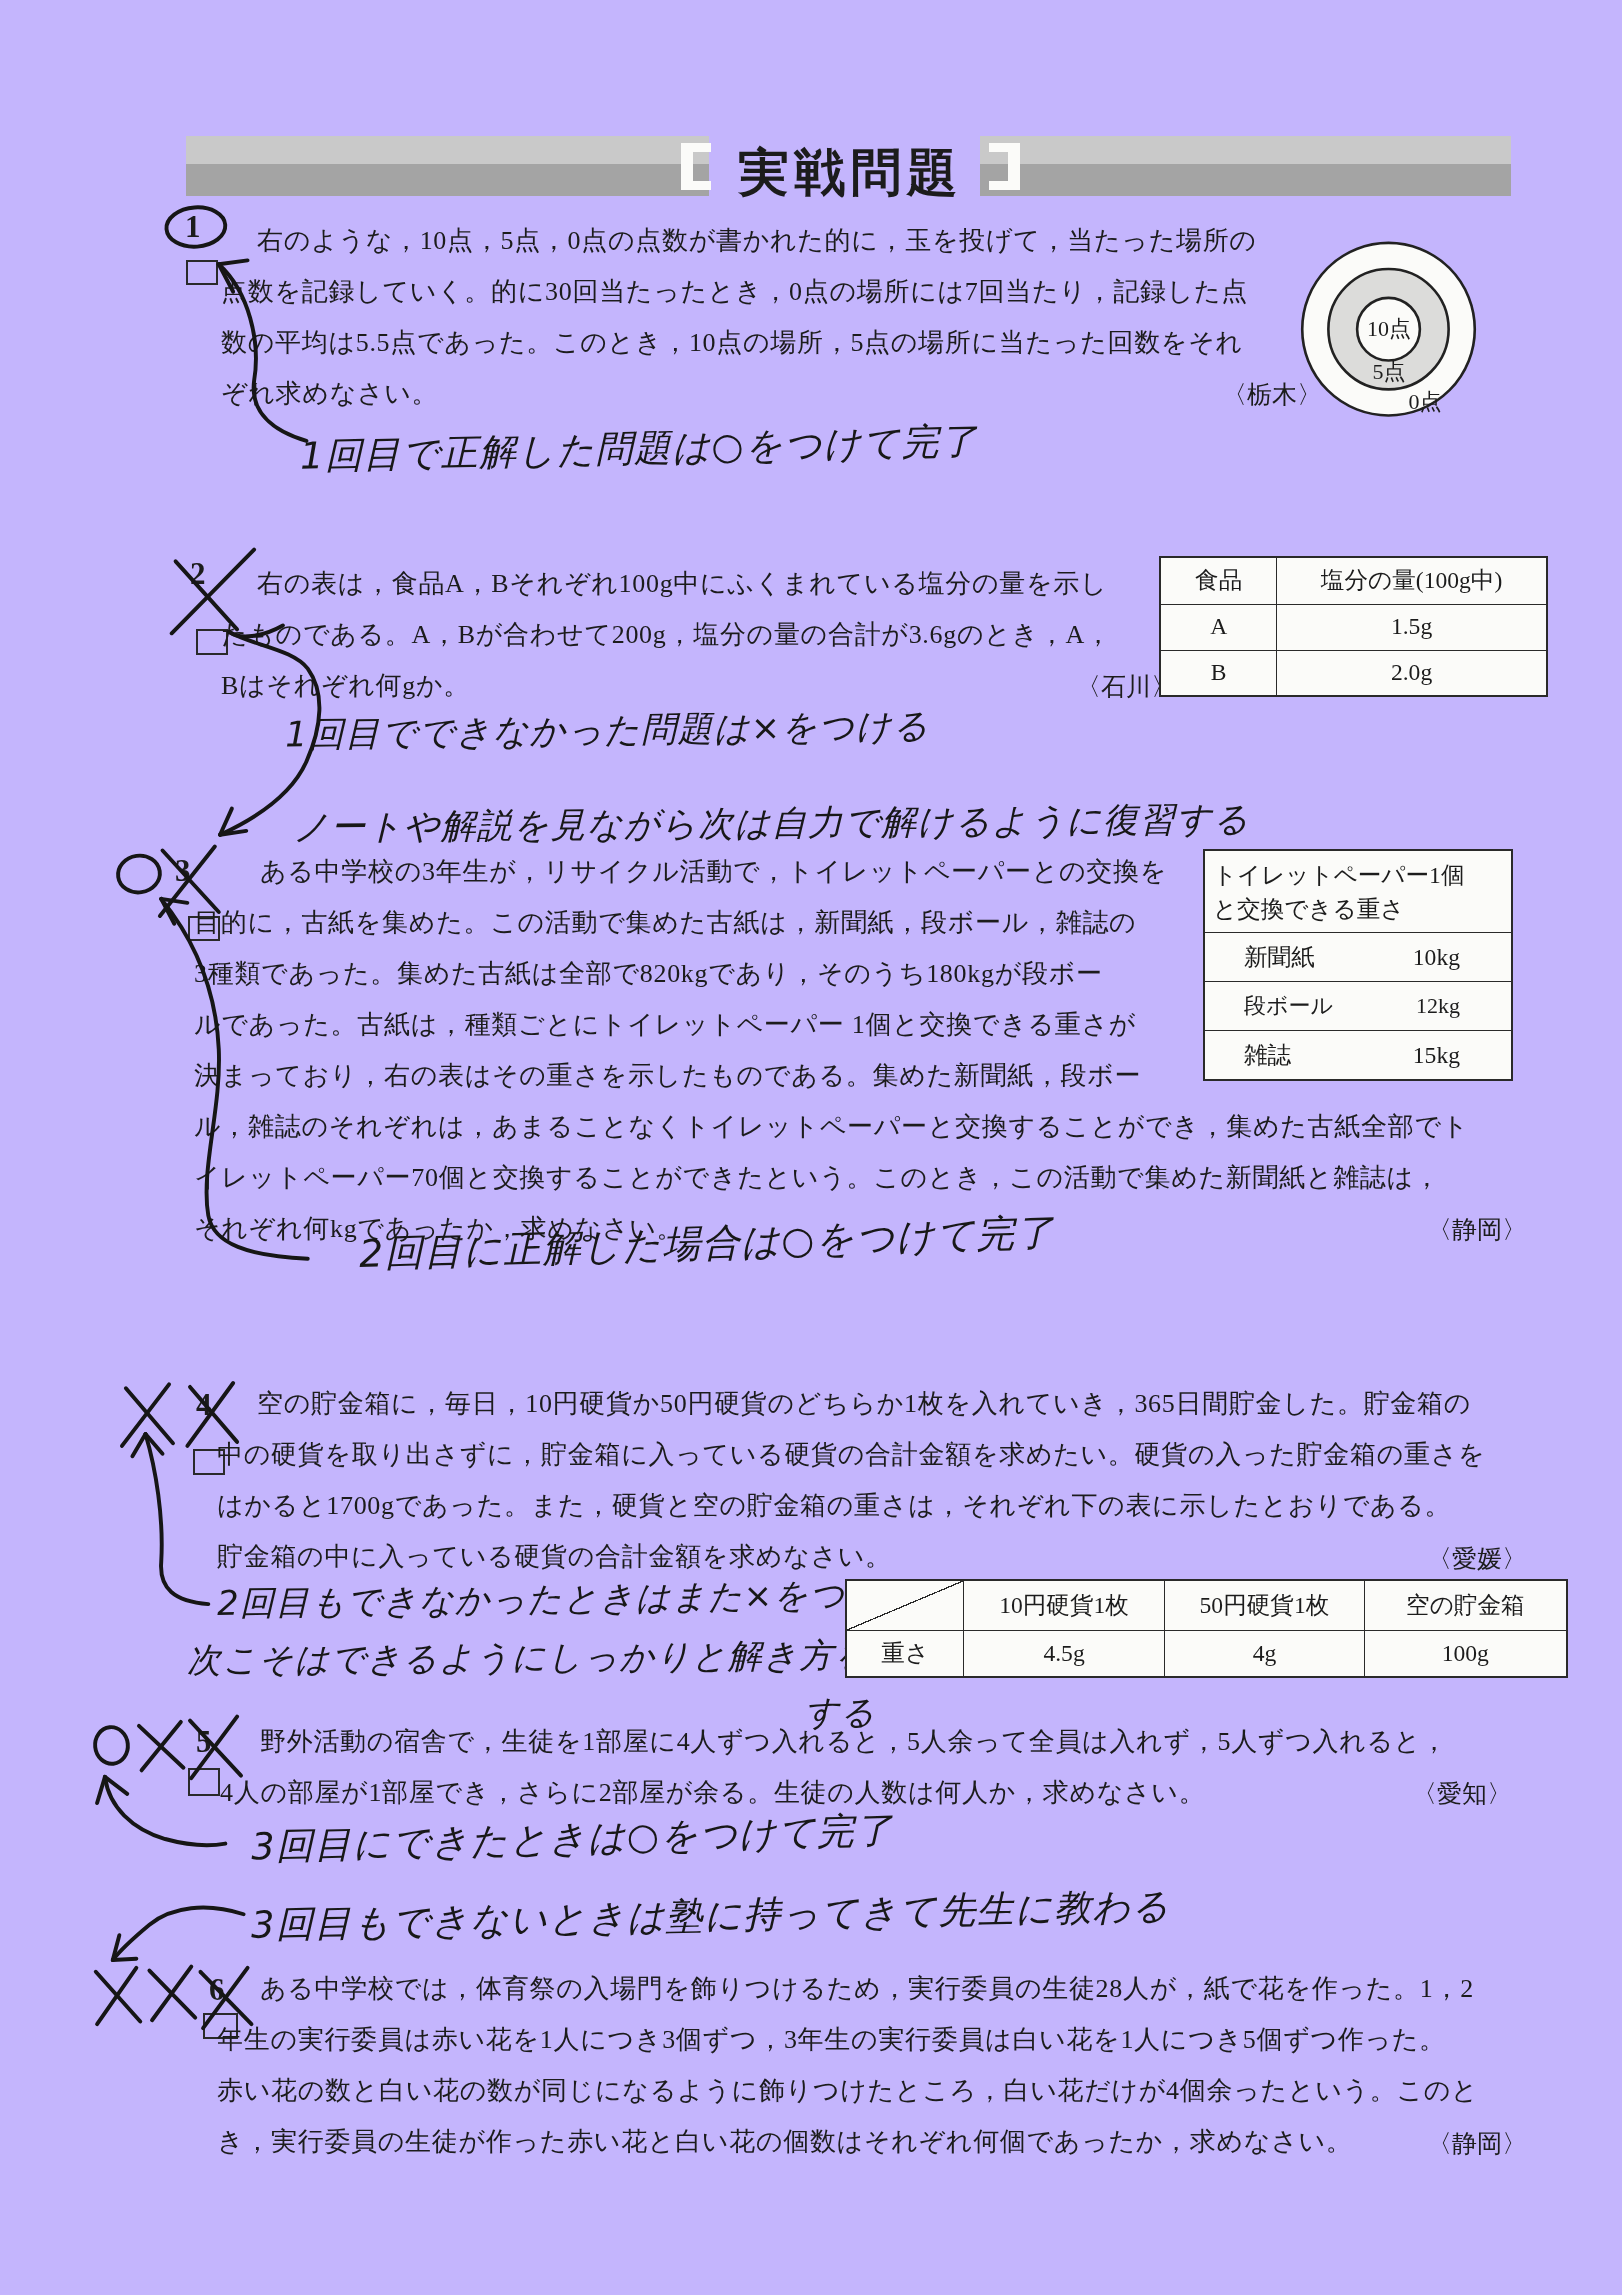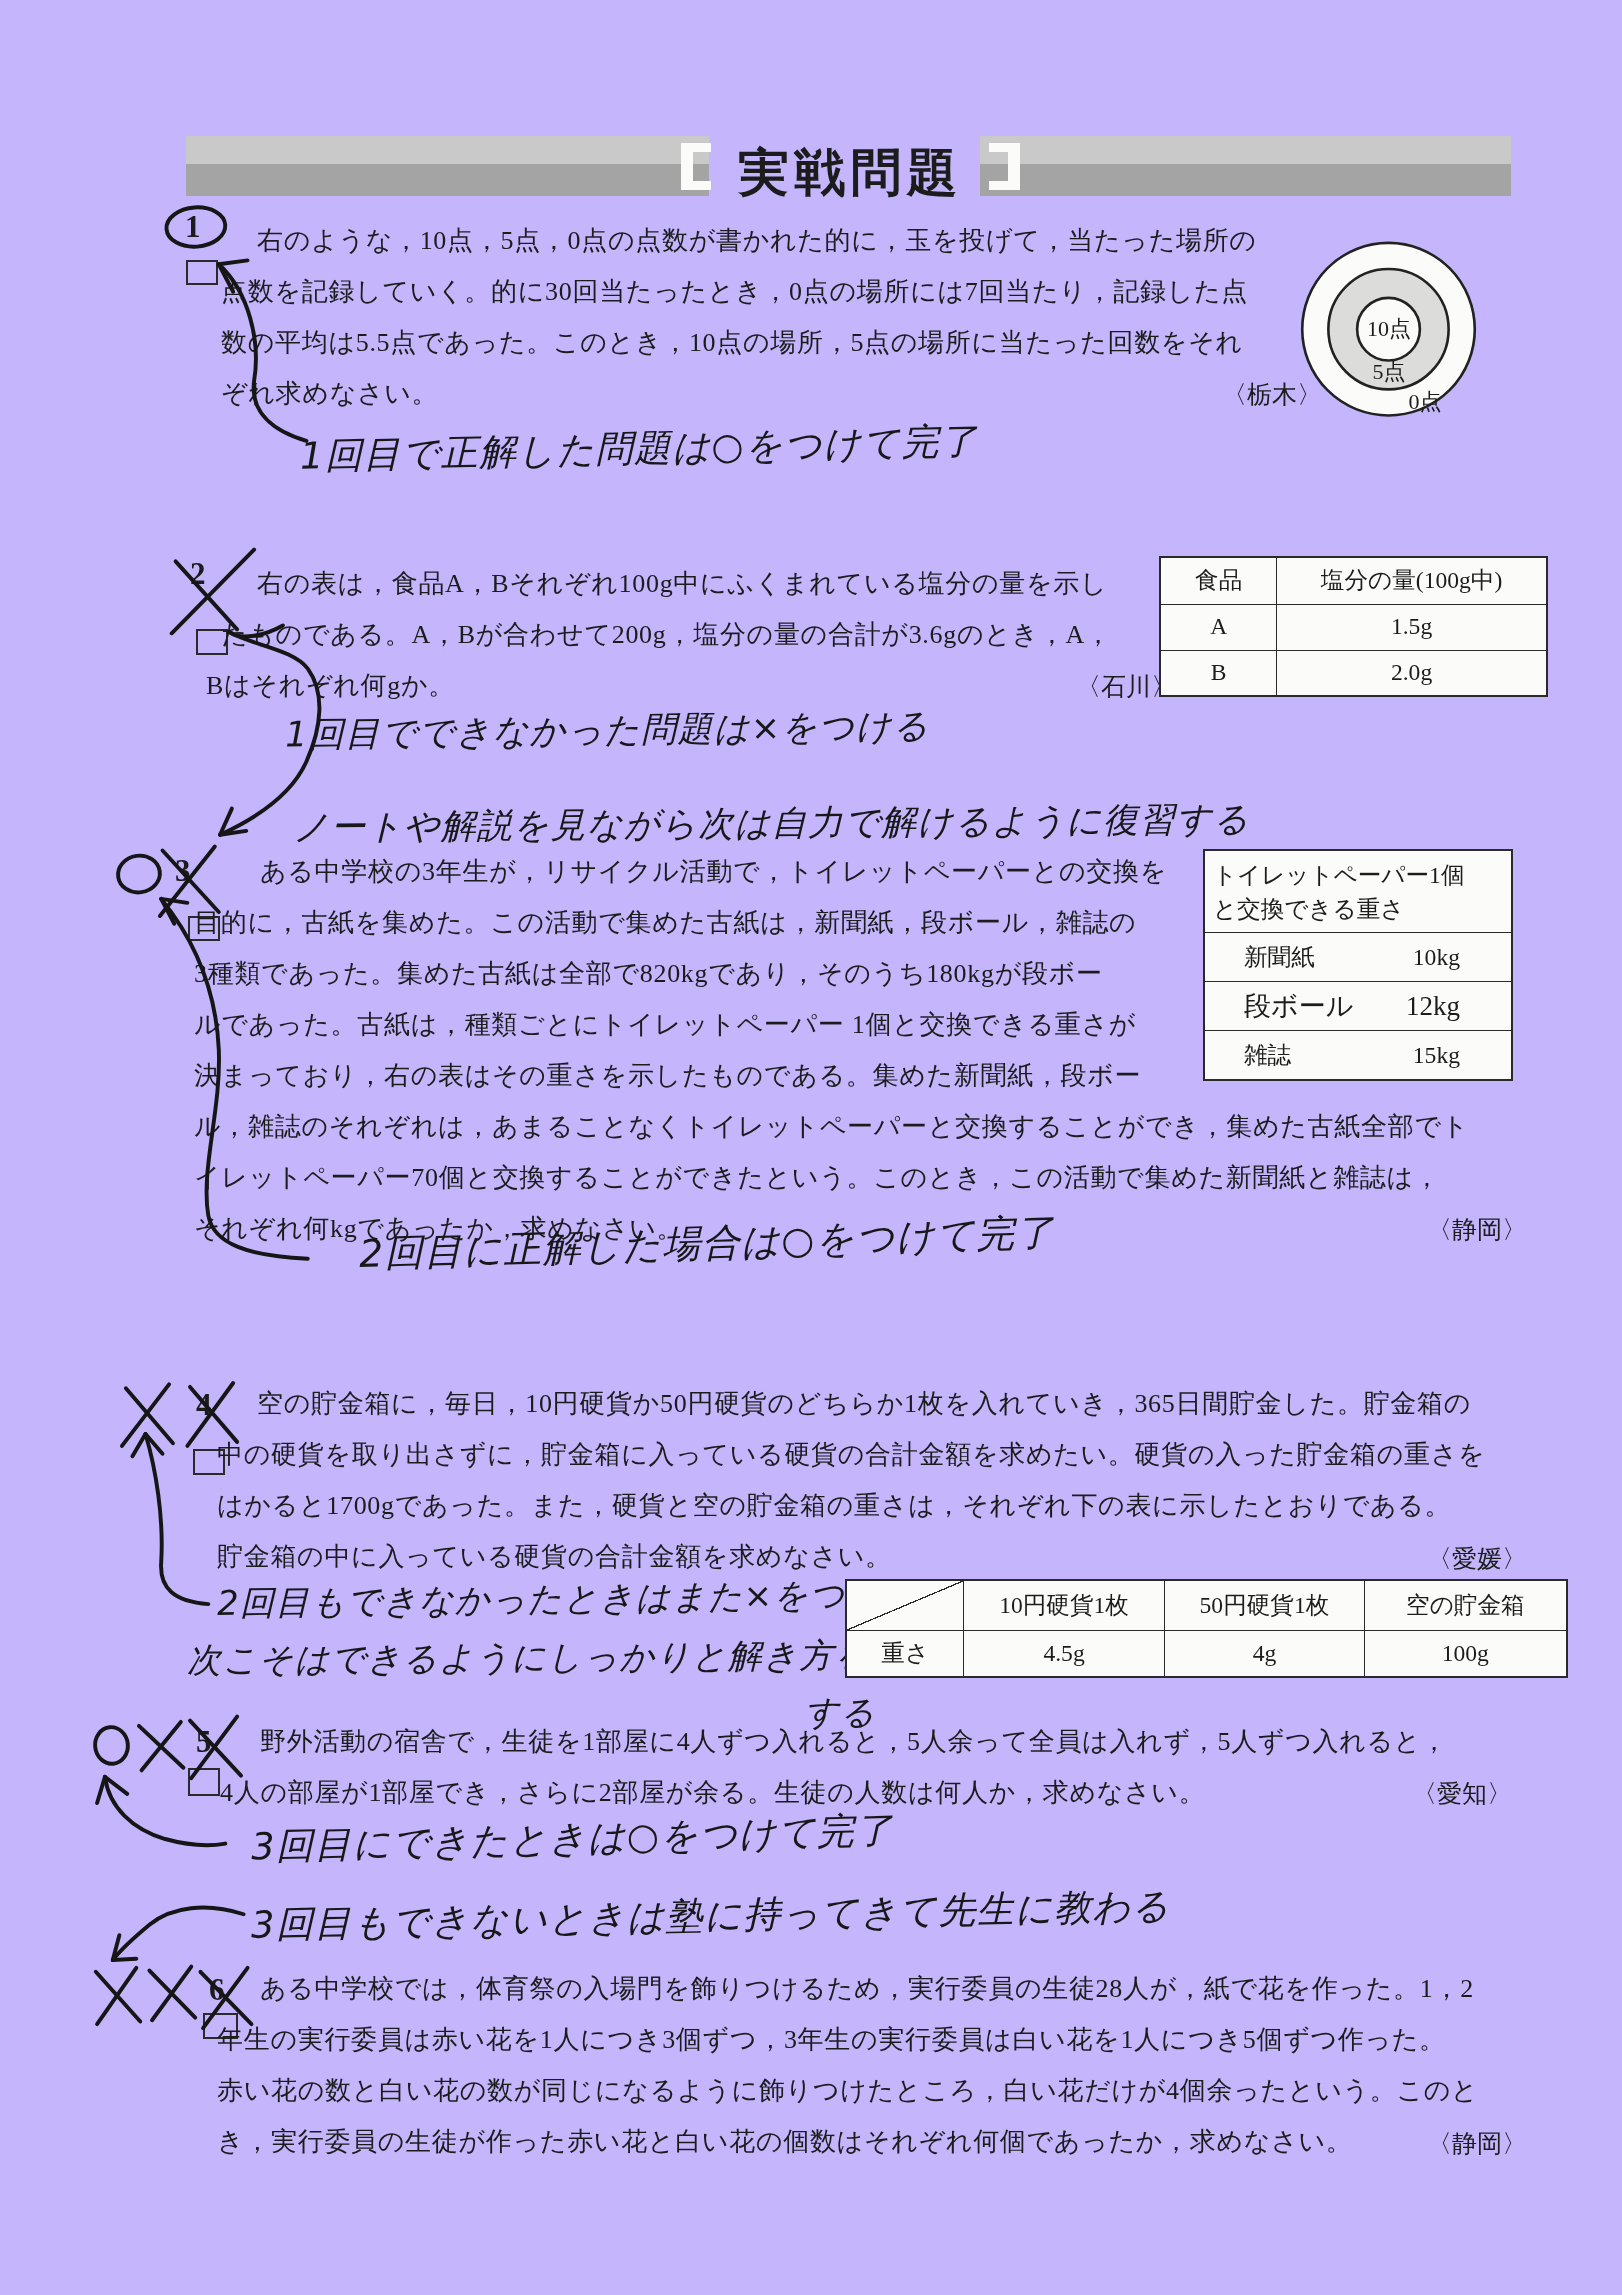--- a/index.html
+++ b/index.html
@@ -57,21 +57,21 @@
   <div class="tlabel" style="left:1389px;top:329px;">10点</div>
   <div class="tlabel" style="left:1389px;top:372px;">5点</div>
   <div class="tlabel" style="left:1389px;top:402px;margin-left:36px;">0点</div>
 
   <div class="hand" style="left:300px;top:424px;font-size:37px;transform:rotate(-1.3deg);">1回目で正解した問題は○をつけて完了</div>
 
   <div class="pnum" style="left:190px;top:558px;">2</div>
   <div class="cbox" style="left:196px;top:629px;width:27.5px;height:22px;"></div>
   <div class="pline" style="left:257px;top:571px;">右の表は，食品A，Bそれぞれ100g中にふくまれている塩分の量を示し</div>
   <div class="pline" style="left:221px;top:622px;">たものである。A，Bが合わせて200g，塩分の量の合計が3.6gのとき，A，</div>
-  <div class="pline" style="left:206px;top:673px;">Bはそれぞれ何gか。</div>
+  <div class="pline" style="left:221px;top:673px;">Bはそれぞれ何gか。</div>
   <div class="psrc" style="left:1076px;top:674px;">〈石川〉</div>
 
   <table class="ptable" style="left:1147px;top:556px;margin-left:12px;">
     <tbody>
         <tr style="height:47px;">
       <th style="width:97px;">食品</th>
       <th style="width:250px;">塩分の量(100g中)</th>
     </tr>
     <tr style="height:46px;">
       <td>A</td>
@@ -101,21 +101,21 @@
 
   <div class="abs" style="left:1203px;top:849px;width:306px;border:2px solid #2a2a2a;background:#fbfbf9;">
     <div style="border-bottom:1.3px solid #2a2a2a;padding:6.5px 7.9px;font-size:23.6px;line-height:1.45;">
       <div>トイレットペーパー1個</div>
       <div>と交換できる重さ</div>
     </div>
     <div style="border-bottom:1.3px solid #2a2a2a;height:48px;display:flex;align-items:center;font-size:23.6px;">
       <span style="margin-left:39px;">新聞紙</span>
       <span style="margin-left:auto;margin-right:51px;">10kg</span>
     </div>
-    <div style="border-bottom:1.3px solid #2a2a2a;height:48px;display:flex;align-items:center;font-size:27px;">
+    <div style="border-bottom:1.3px solid #2a2a2a;height:48px;display:flex;align-items:center;font-size:22px;">
       <span style="margin-left:39px;">段ボール</span>
       <span style="margin-left:auto;margin-right:51px;">12kg</span>
     </div>
     <div style="height:48px;display:flex;align-items:center;font-size:23.6px;">
       <span style="margin-left:39px;">雑誌</span>
       <span style="margin-left:auto;margin-right:51px;">15kg</span>
     </div>
   </div>
 
   <div class="hand" style="left:359px;top:1218px;font-size:38px;transform:rotate(-1.8deg);">2回目に正解した場合は○をつけて完了</div>

